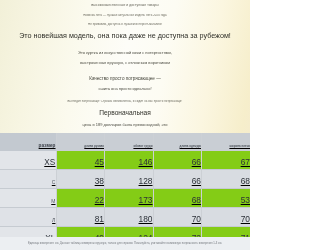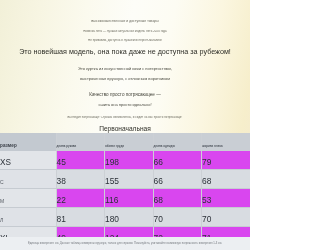--- a/index.html
+++ b/index.html
@@ -31,21 +31,20 @@
         #f3ead0 100%);
     overflow: hidden;
   }
 
   
   .copy {
     position: relative;
     padding: 0 8px;
     text-align: center;
     color: #3a3a33;
-    margin-top: 16px;
   }
 
   .line {
     display: block;
     width: 100%;
     text-align: center;
     white-space: nowrap;
     overflow: hidden;
     text-overflow: clip;
     line-height: 1.15;
@@ -80,24 +79,25 @@
     table-layout: fixed;
   }
 
   table.size-table col.c-size { width: 56px; }
   table.size-table col.c-val  { width: 48.5px; }
 
   .size-table th,
   .size-table td {
     padding: 0;
     margin: 0;
-    text-align: left;
+    text-align: right;
     vertical-align: middle;
     border-bottom: 1px solid #c6cbd1;
     border-right: 1px solid #ccd0d5;
+    text-decoration: underline;
   }
   .size-table tr:last-child th,
   .size-table tr:last-child td { border-bottom: none; }
   .size-table th:last-child,
   .size-table td:last-child { border-right: none; }
 
   .size-table thead th {
     height: 13px;
     background: #c9ced4;
     border-bottom: 1px solid #bcc2c9;
@@ -116,21 +116,21 @@
     letter-spacing: .01em;
   }
 
   .size-table tbody tr { height: 15.1px; }
 
   .size-table tbody th.cell-size {
     background: #e2e5e9;
     font-weight: normal;
   }
   .size-table tbody td.cell-val {
-    background: #d946ef;
+    background: #84cc16;
   }
   .size-table tbody tr:nth-child(even) th.cell-size { background: #dfe2e7; }
   .size-table tbody tr:nth-child(even) td.cell-val  { background: #d8dce1; }
 
   .sz-label {
     font-size: 8.2px;
     color: #2c3138;
     letter-spacing: .02em;
   }
   .sz-label.cyr {
@@ -224,57 +224,57 @@
       <tbody>
 
         <tr>
           <th class="cell-size">
             <span class="sz-label">XS</span>
           </th>
           <td class="cell-val">
             <span class="val">45</span>
           </td>
           <td class="cell-val">
-            <span class="val">198</span>
+            <span class="val">146</span>
           </td>
           <td class="cell-val">
             <span class="val">66</span>
           </td>
           <td class="cell-val">
-            <span class="val">79</span>
+            <span class="val">67</span>
           </td>
         </tr>
 
         <tr>
           <th class="cell-size">
             <span class="sz-label cyr">С</span>
           </th>
           <td class="cell-val">
             <span class="val">38</span>
           </td>
           <td class="cell-val">
-            <span class="val">155</span>
+            <span class="val">128</span>
           </td>
           <td class="cell-val">
             <span class="val">66</span>
           </td>
           <td class="cell-val">
             <span class="val">68</span>
           </td>
         </tr>
 
         <tr>
           <th class="cell-size">
             <span class="sz-label cyr">М</span>
           </th>
           <td class="cell-val">
             <span class="val">22</span>
           </td>
           <td class="cell-val">
-            <span class="val">116</span>
+            <span class="val">173</span>
           </td>
           <td class="cell-val">
             <span class="val">68</span>
           </td>
           <td class="cell-val">
             <span class="val">53</span>
           </td>
         </tr>
 
         <tr>

